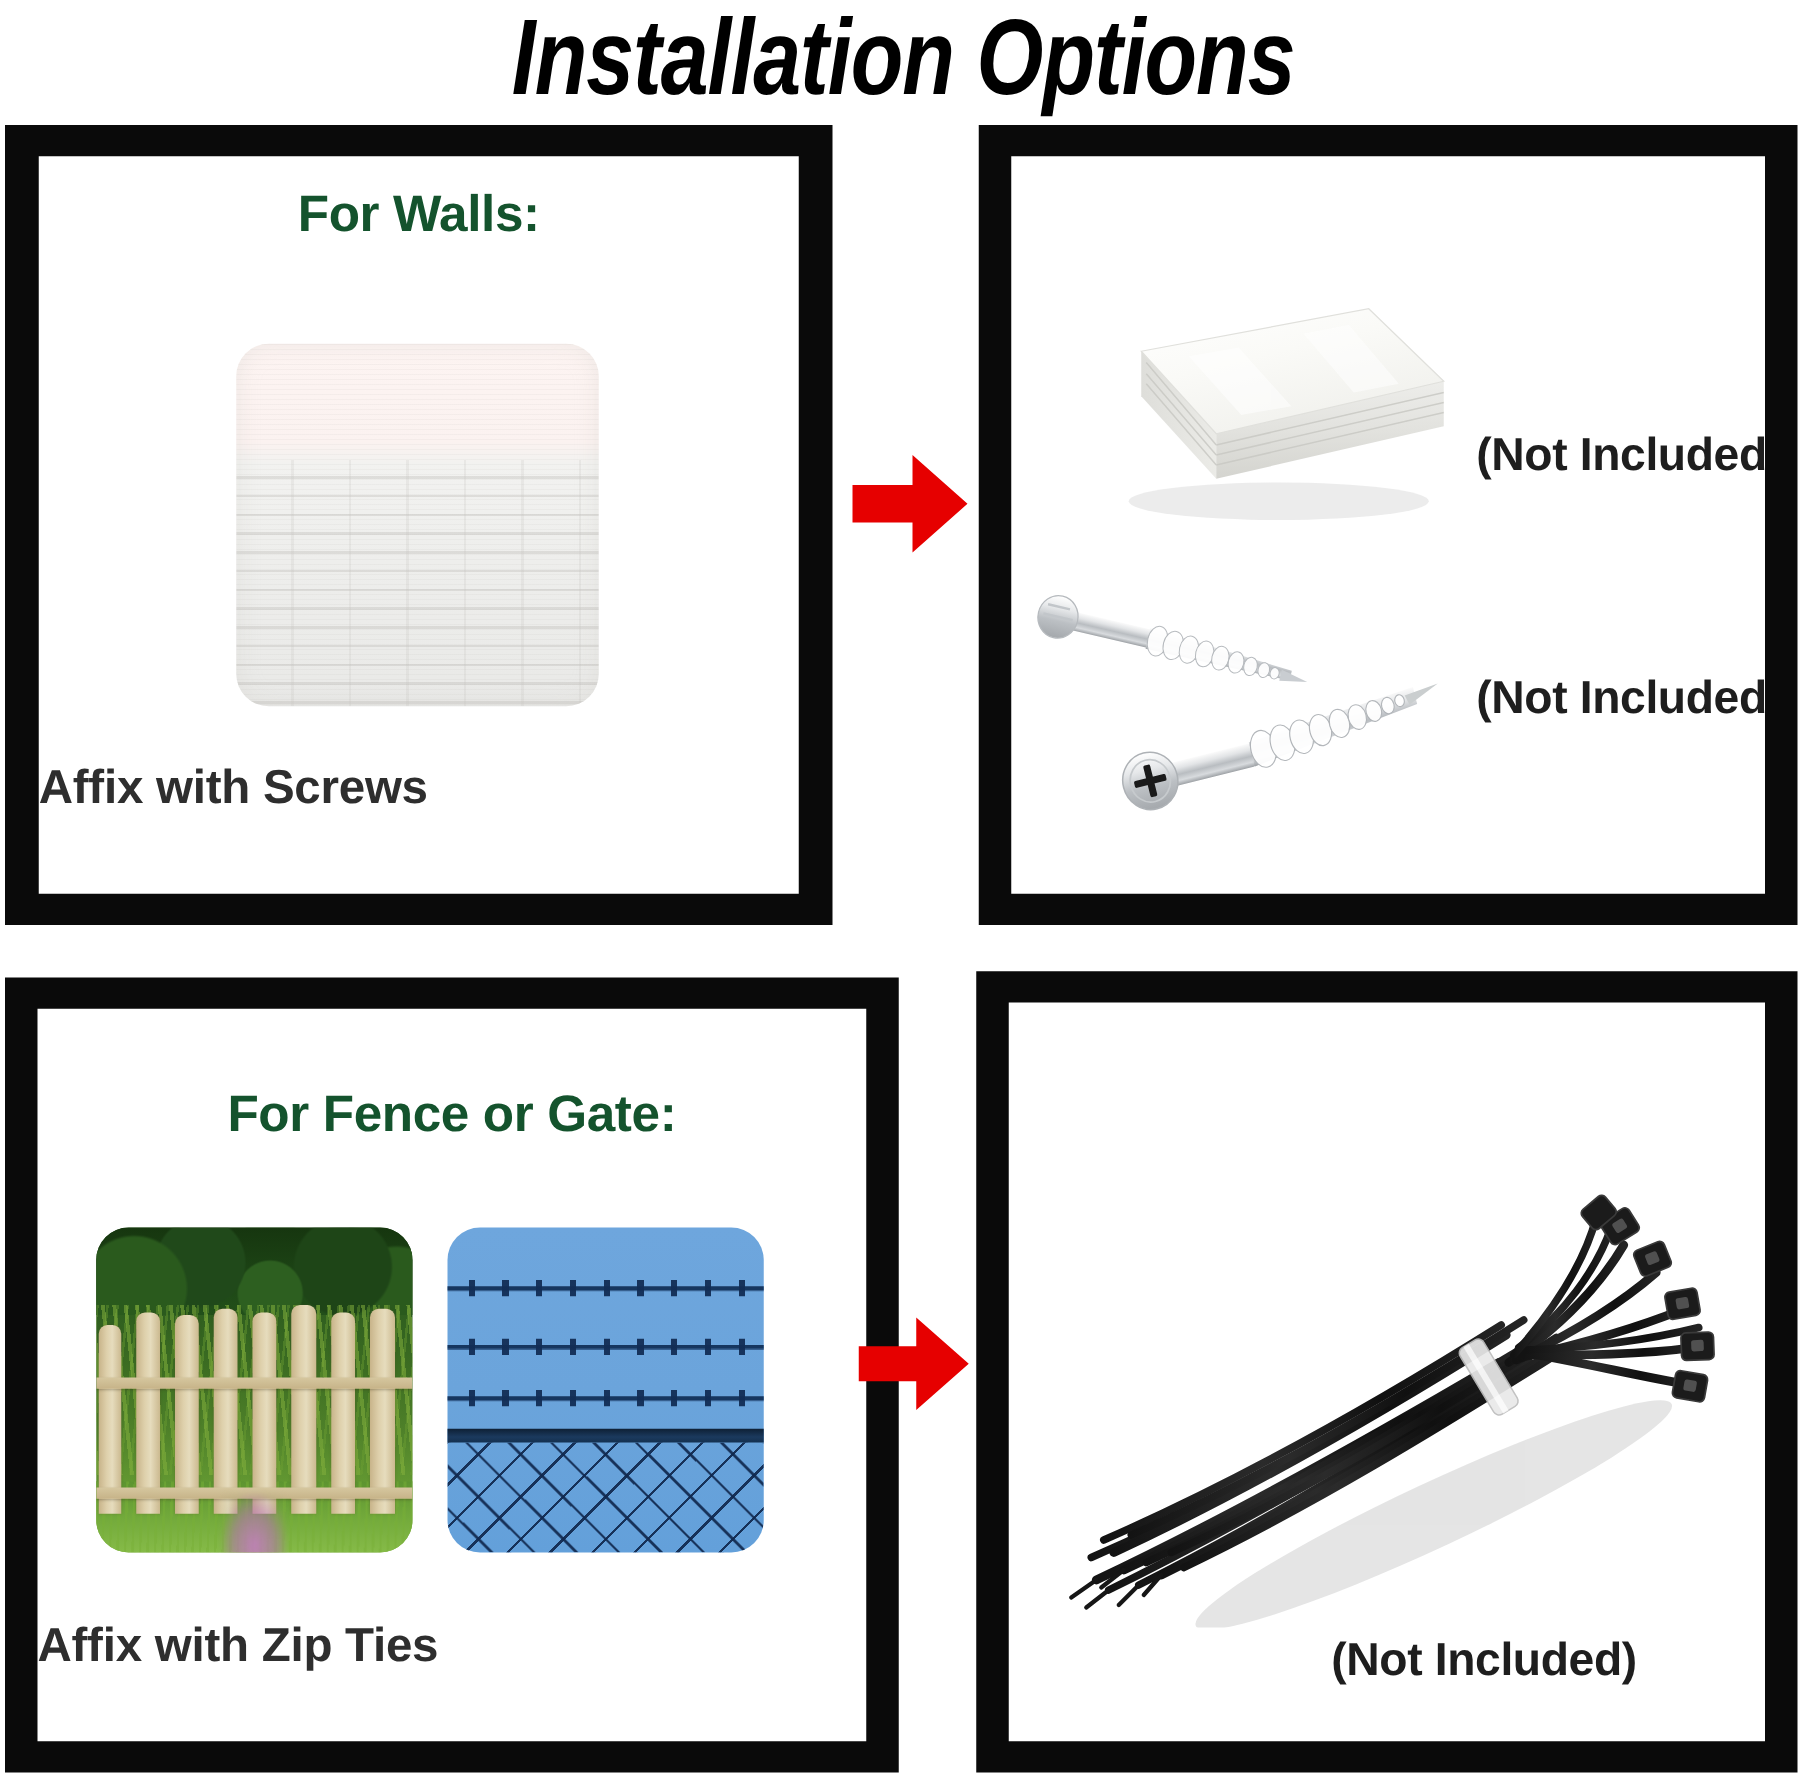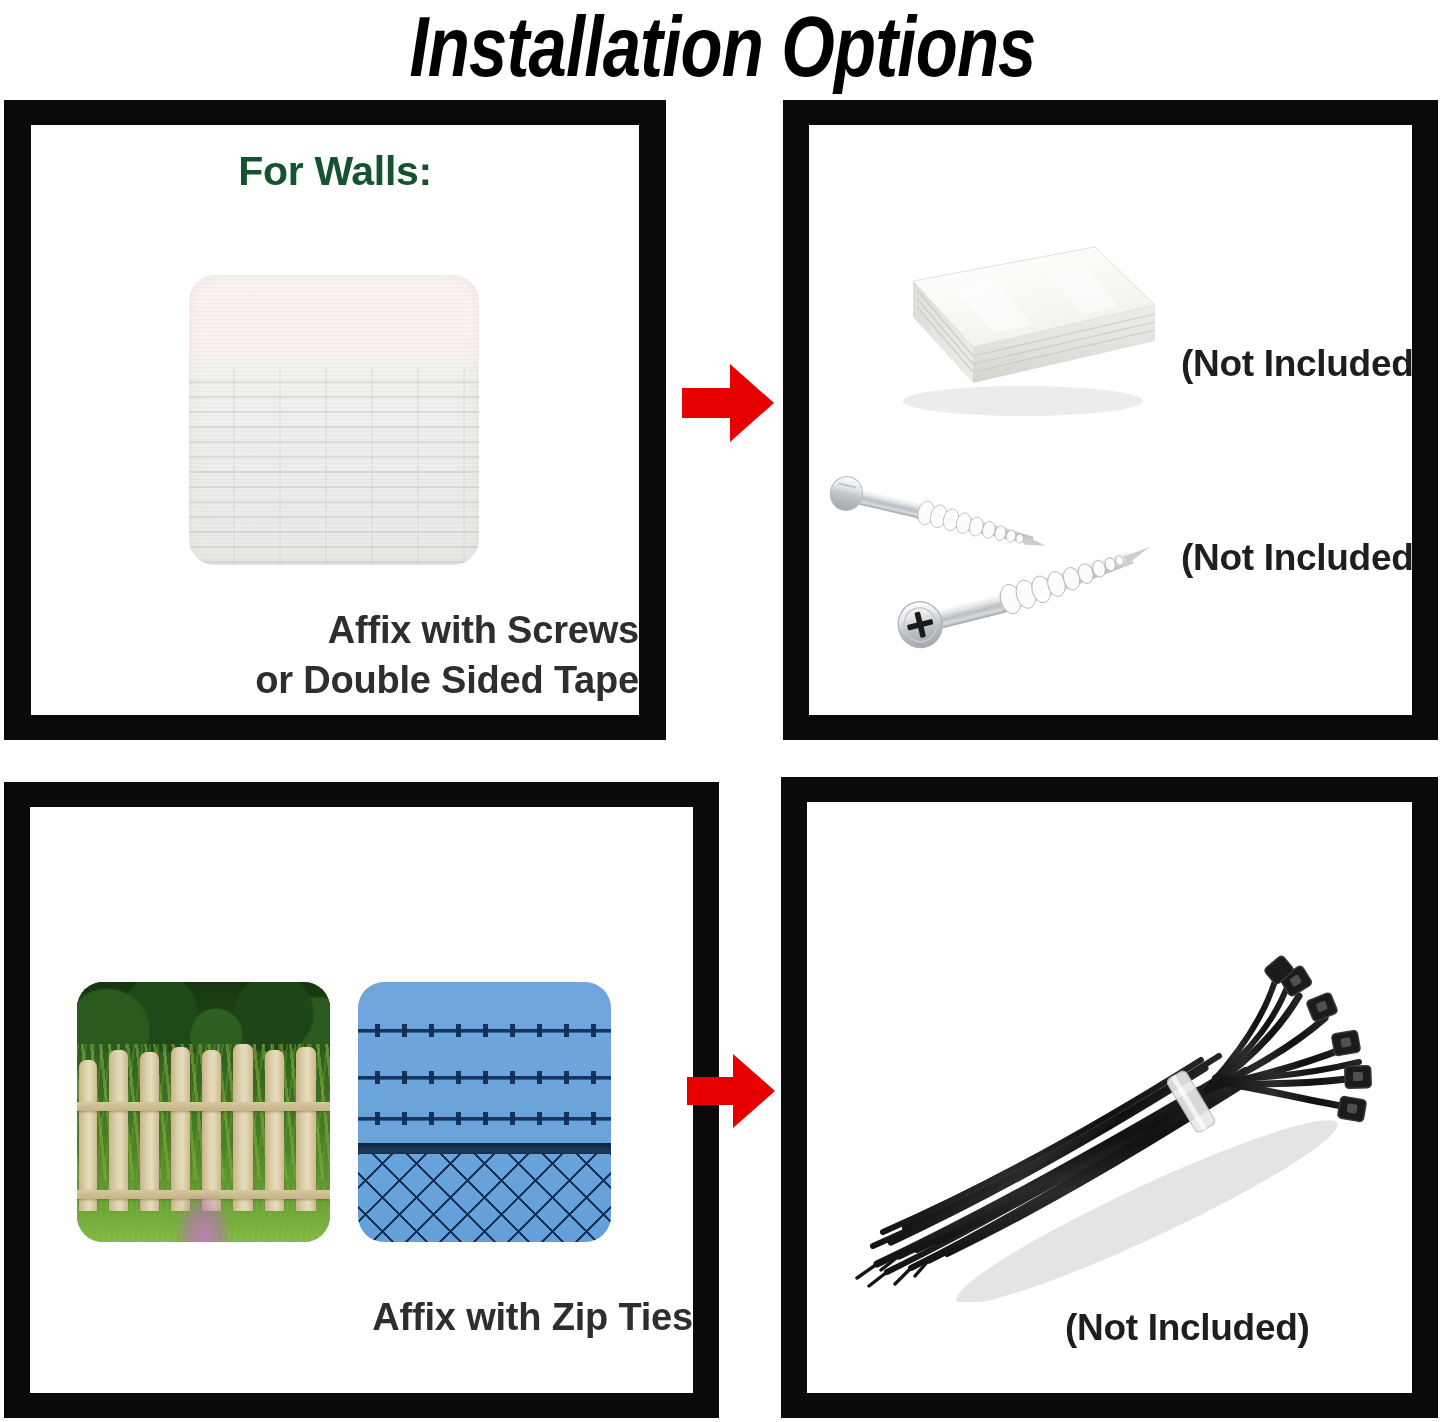--- a/index.html
+++ b/index.html
@@ -67,21 +67,21 @@
     text-align: center;
     font-weight: bold;
     font-size: 41px;
     line-height: 48px;
     color: #14532d;
     letter-spacing: -0.3px;
   }
   .caption-line {
     position: absolute;
     width: 100%;
-    text-align: right;
+    text-align: left;
     font-weight: bold;
     font-size: 38px;
     line-height: 50px;
     color: #2e2e2e;
     letter-spacing: -0.2px;
   }
   .not-included {
     position: absolute;
     font-weight: bold;
     font-size: 37px;
@@ -283,21 +283,20 @@
 
       <div class="panel-heading" style="left:0; top:22px;">For Walls:</div>
 
       <div id="wall-swatch" style="left:158px; top:150px; width:290px; height:290px;">
         <div class="brickrows"></div>
         <div class="bricklines"></div>
         <div class="grain"></div>
       </div>
 
       <div class="caption-line" style="left:0; top:480px;">Affix with Screws</div>
-      <div class="caption-line" style="left:0; top:530px;">or Double Sided Tape</div>
     </div>
   </div>
 
   <div class="arrow" style="left:680px; top:358px; width:96px; height:90px;">
     <svg width="96" height="90" viewBox="0 0 96 90" aria-hidden="true">
       <polygon points="2,30 50,30 50,6 94,45 50,84 50,60 2,60" fill="#e60000"></polygon>
     </svg>
   </div>
 
   <div class="panel" id="panel-tr">
@@ -420,20 +419,21 @@
         </svg>
       </div>
 
       <div class="not-included" style="left:372px; top:412px;">(Not Included)</div>
     </div>
   </div>
 
   <div class="panel" id="panel-bl">
     <div class="panel-inner">
 
+      <div class="panel-heading" style="left:0; top:60px;">For Fence or Gate:</div>
 
       <div class="thumb" id="thumb-wood" style="left:47px; top:175px; width:253px; height:260px;">
         <div class="hedge"></div>
         <div class="foliage"></div>
         <div class="grass"></div>
 
         <div class="picket" style="left:2px;   top:30%; width:18px; height:58%;"></div>
         <div class="picket" style="left:32px;  top:26%; width:19px; height:62%;"></div>
         <div class="picket" style="left:63px;  top:27%; width:19px; height:61%;"></div>
         <div class="picket" style="left:94px;  top:25%; width:19px; height:63%;"></div>

